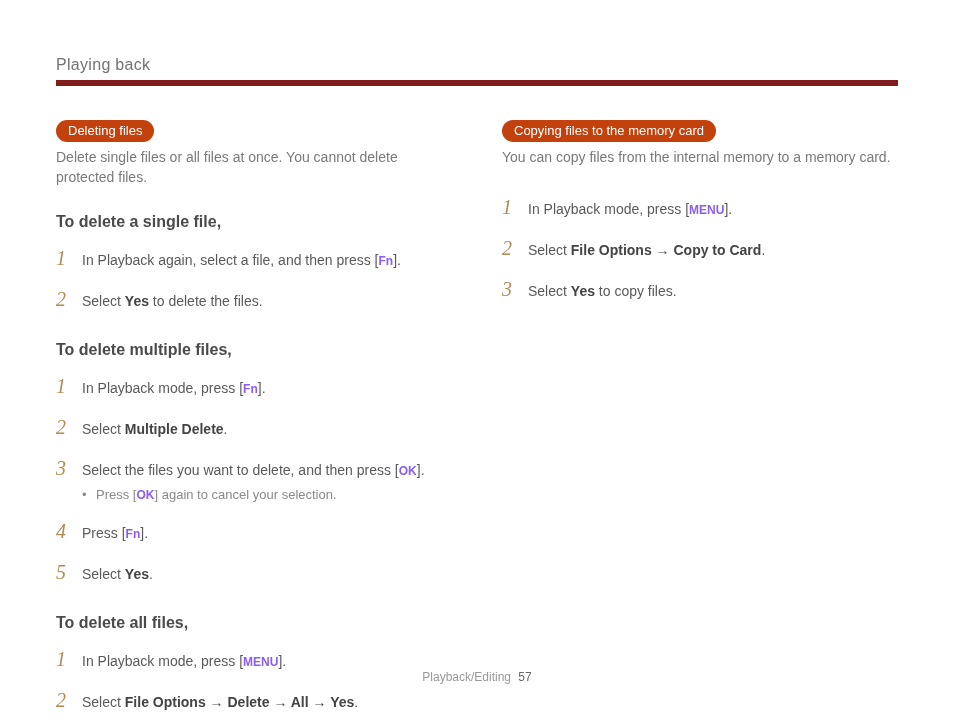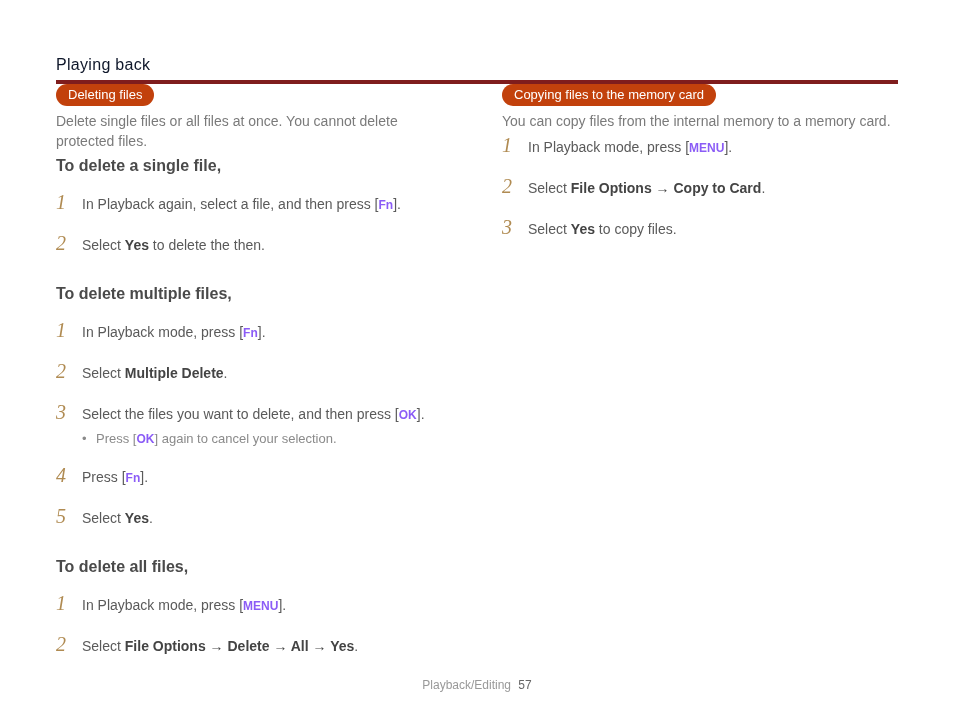--- a/index.html
+++ b/index.html
@@ -6,26 +6,27 @@
   body {
     width: 954px;
     height: 720px;
     background: #ffffff;
     font-family: Arial, Helvetica, sans-serif;
     color: #5a5a5a;
     position: relative;
     padding: 56px 56px 0 56px;
   }
   .page-header {
-    color: #0f172a;
+    color: #737373;
     font-size: 16px;
     font-weight: 300;
     letter-spacing: 0.3px;
     padding-bottom: 6px;
-    border-bottom: 4px solid #7f1d1d;
+    border-bottom: 6px solid #7f1d1d;
+    margin-bottom: 34px;
   }
   .columns {
     display: flex;
     gap: 50px;
   }
   .col {
     flex: 1;
     min-width: 0;
   }
   .pill {
@@ -35,20 +36,21 @@
     font-size: 13px;
     font-weight: 500;
     padding: 3px 12px 4px 12px;
     border-radius: 12px;
     margin-bottom: 6px;
   }
   .intro {
     font-size: 14px;
     color: #7a7a7a;
     line-height: 1.4;
+    margin-bottom: 26px;
   }
   .subhead {
     font-size: 16px;
     font-weight: bold;
     color: #4a4a4a;
     margin-bottom: 14px;
     margin-top: 6px;
   }
   ol.steps {
     list-style: none;
@@ -87,21 +89,21 @@
     top: 0;
   }
   .icon-btn {
     font-weight: bold;
     color: #8b5cf6;
     font-family: Arial, sans-serif;
     font-size: 12px;
   }
   .footer {
     position: absolute;
-    bottom: 28px;
+    bottom: 36px;
     left: 0;
     right: 0;
     text-align: center;
     font-size: 12px;
     color: #999;
   }
   .footer .pagenum {
     color: #666;
     font-size: 12px;
     margin-left: 4px;
@@ -125,21 +127,21 @@
     <ol class="steps">
       <li>
         <span class="step-num">1</span>
         <span class="step-body">
           <span>In Playback again, select a file, and then press [</span><span class="icon-btn">Fn</span><span>].</span>
         </span>
       </li>
       <li>
         <span class="step-num">2</span>
         <span class="step-body">
-          <span>Select </span><span class="strong">Yes</span><span> to delete the then.</span>
+          <span>Select </span><span class="strong">Yes</span><span> to delete the files.</span>
         </span>
       </li>
     </ol>
 
     
     <div class="subhead">To delete multiple files,</div>
     <ol class="steps">
       <li>
         <span class="step-num">1</span>
         <span class="step-body">

